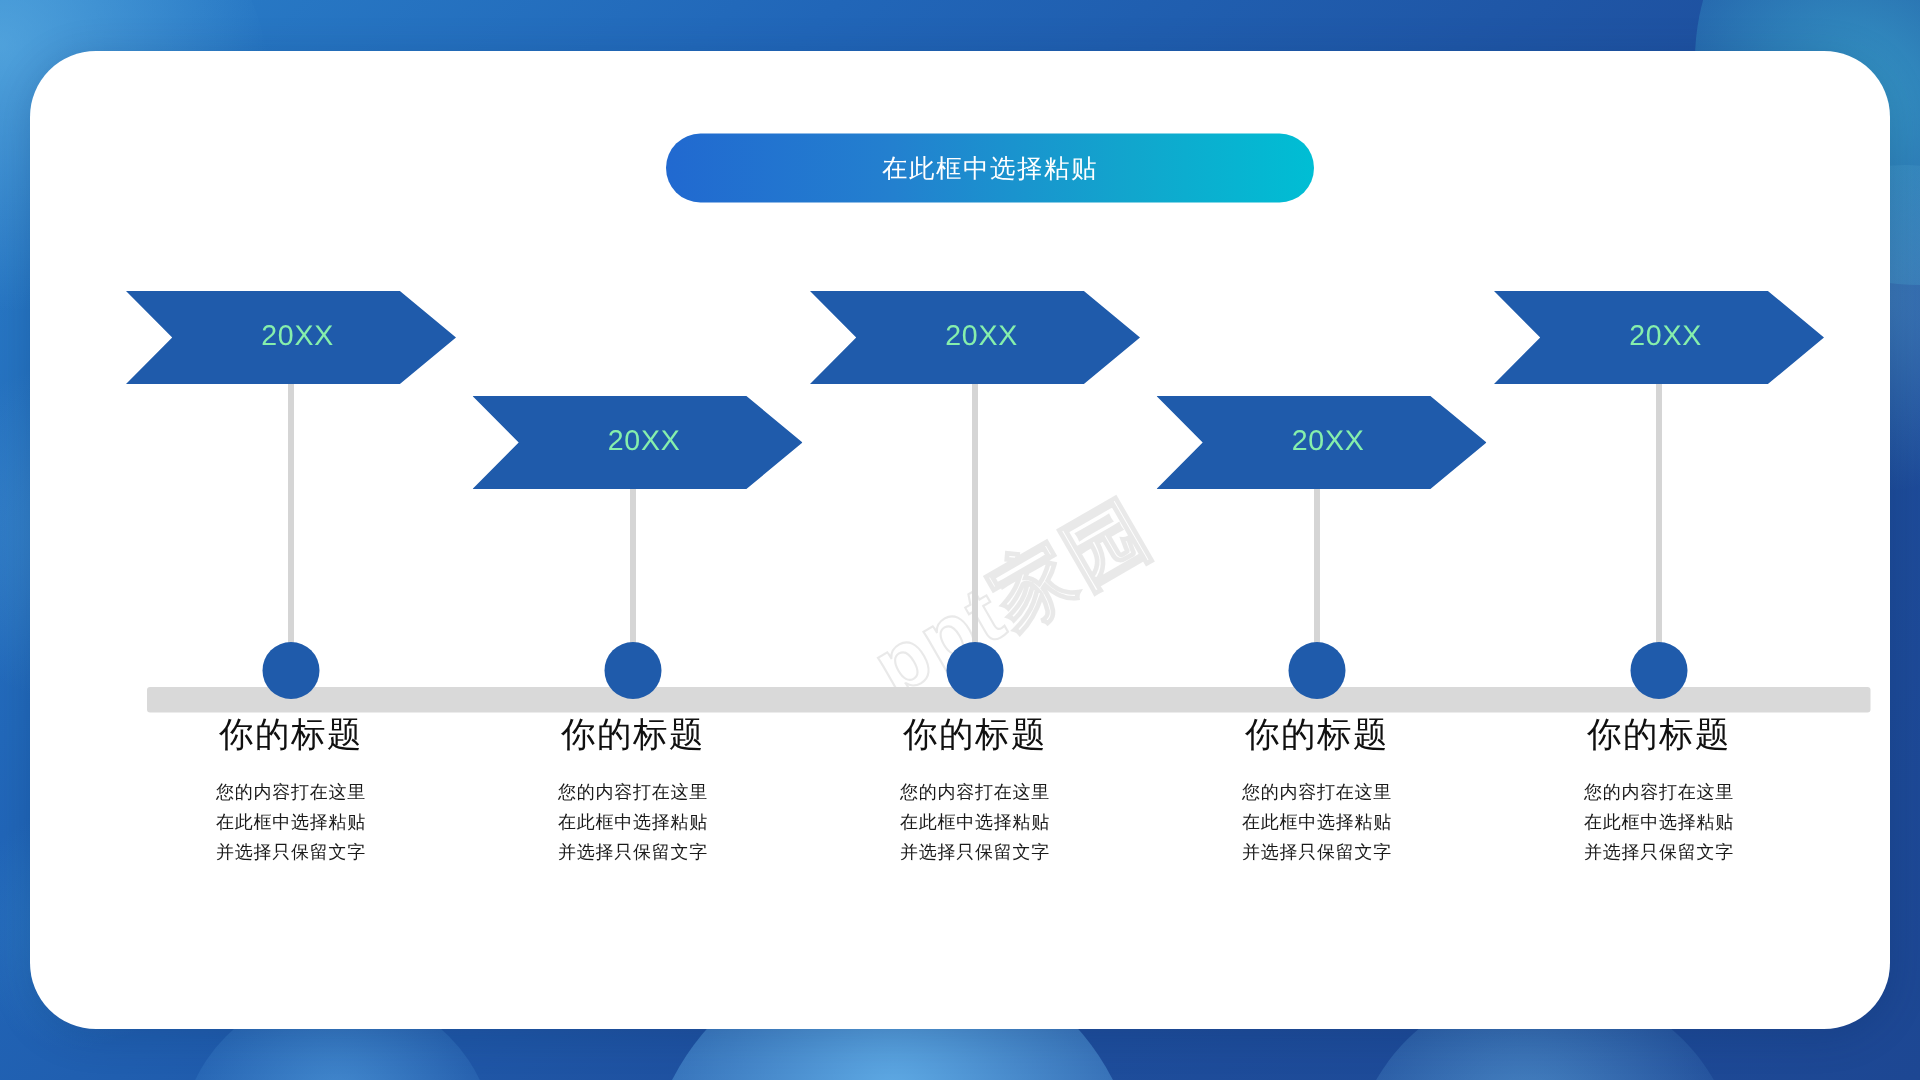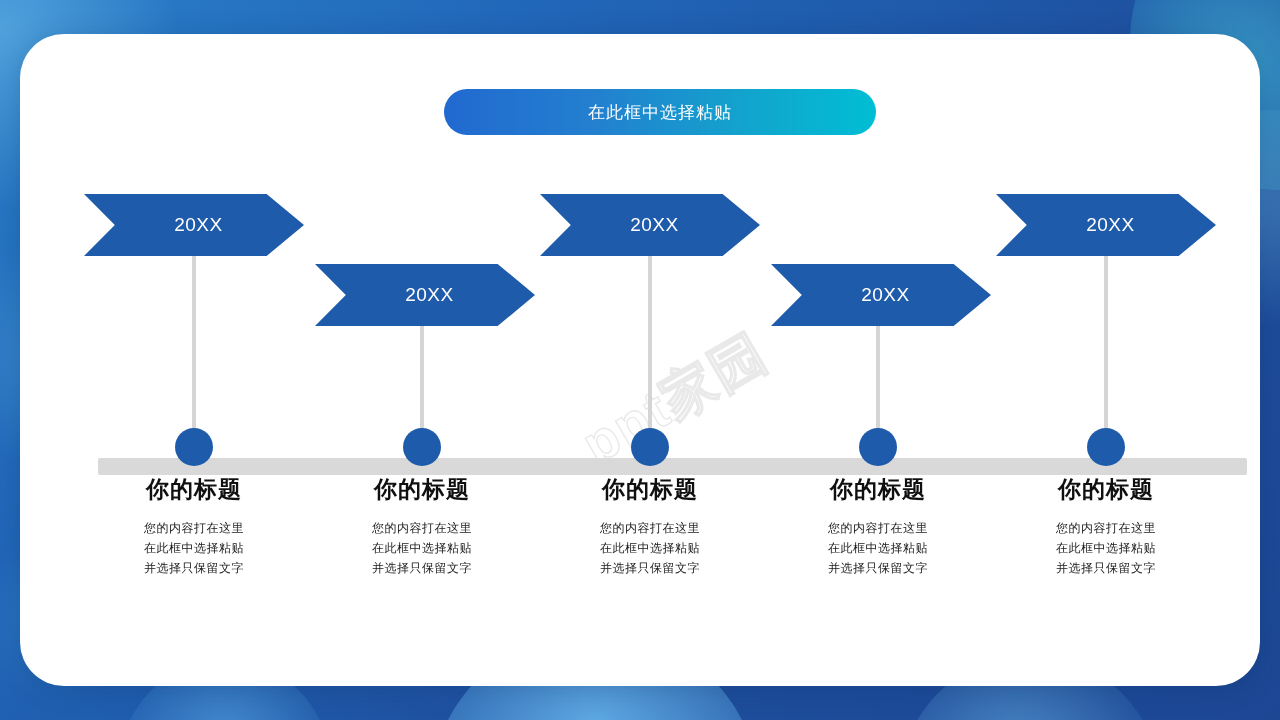--- a/index.html
+++ b/index.html
@@ -80,28 +80,28 @@
   .dot {
     position:absolute; width:38px; height:38px;
     border-radius:50%; background:#1f5bab;
   }
 
   .arrow {
     position:absolute; height:62px;
     background:#1f5bab;
     clip-path:polygon(0 0, 83% 0, 100% 50%, 83% 100%, 0 100%, 14% 50%);
     display:flex; align-items:center;
-    color:#ffffff; font-size:19px; letter-spacing:.5px;
+    color:#86efac; font-size:19px; letter-spacing:.5px;
   }
   .arrow span { display:block; width:100%; text-align:center; padding-left:4%; }
 
   
   .col { position:absolute; width:232px; text-align:center; }
   .col .col-title {
-    font-size:23px; font-weight:bold; color:#101010;
+    font-size:23px; font-weight:normal; color:#101010;
     letter-spacing:1px; margin-bottom:13px;
   }
   .col .col-body {
     font-size:12px; color:#1a1a1a; line-height:1.68; letter-spacing:.5px;
   }
 </style>
 </head>
 <body>
 
 <div id="bg">

